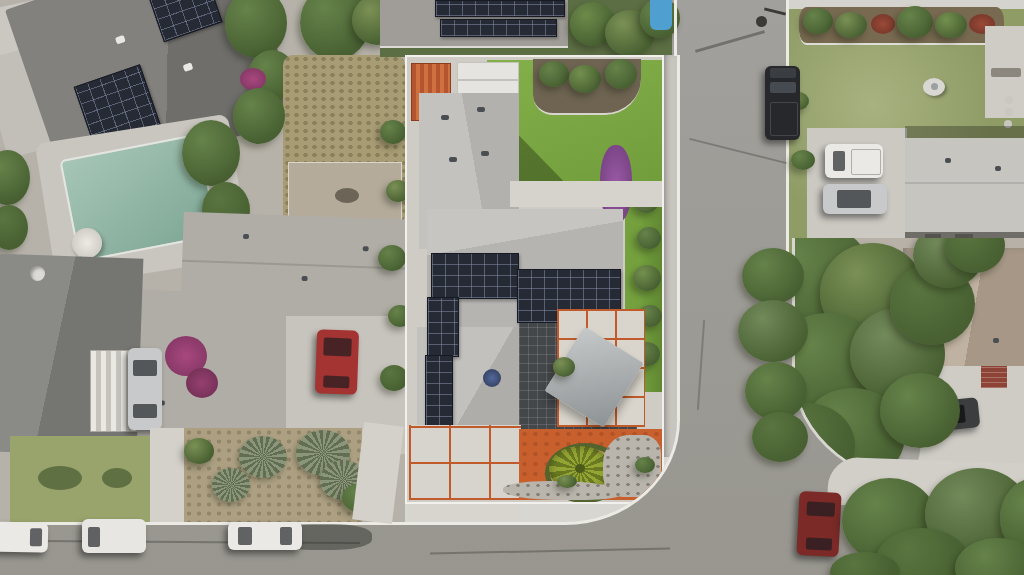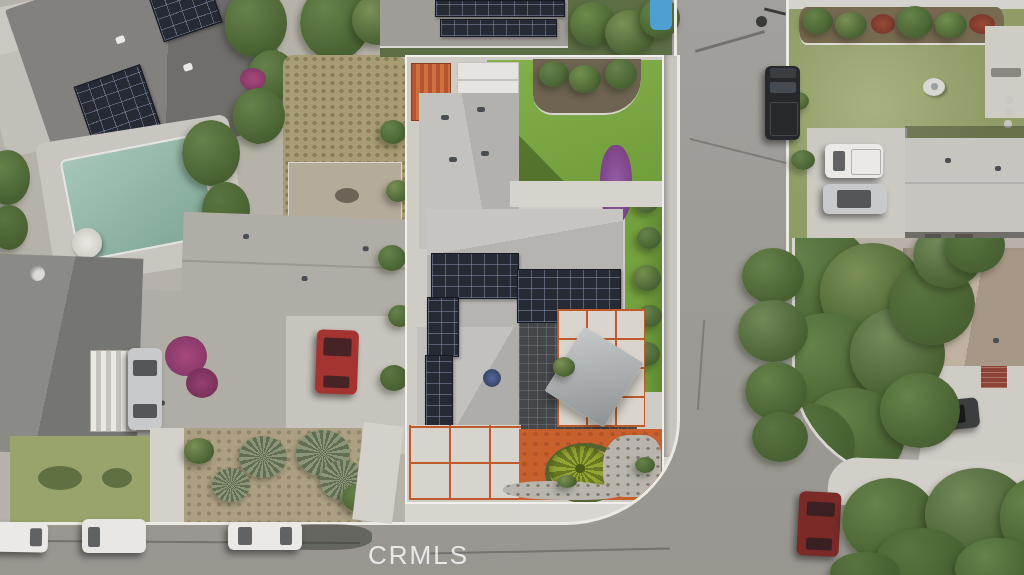--- a/index.html
+++ b/index.html
@@ -279,14 +279,13 @@
     <div class="win" style="left:40px;top:6px;width:12px;height:18px;"></div>
   </div>
   <div class="car" style="left:82px;top:519px;width:64px;height:34px;background:#e7e6e2;">
     <div class="win" style="left:6px;top:8px;width:12px;height:20px;"></div>
   </div>
   <div class="car" style="left:228px;top:522px;width:74px;height:28px;background:var(--white-vehicle);">
     <div class="win" style="left:10px;top:5px;width:14px;height:18px;"></div>
     <div class="win" style="left:52px;top:5px;width:12px;height:18px;"></div>
   </div>
 
-  <div class="watermark" style="left:368px;top:540px;">CRMLS</div>
 </div>
 
 </body></html>

